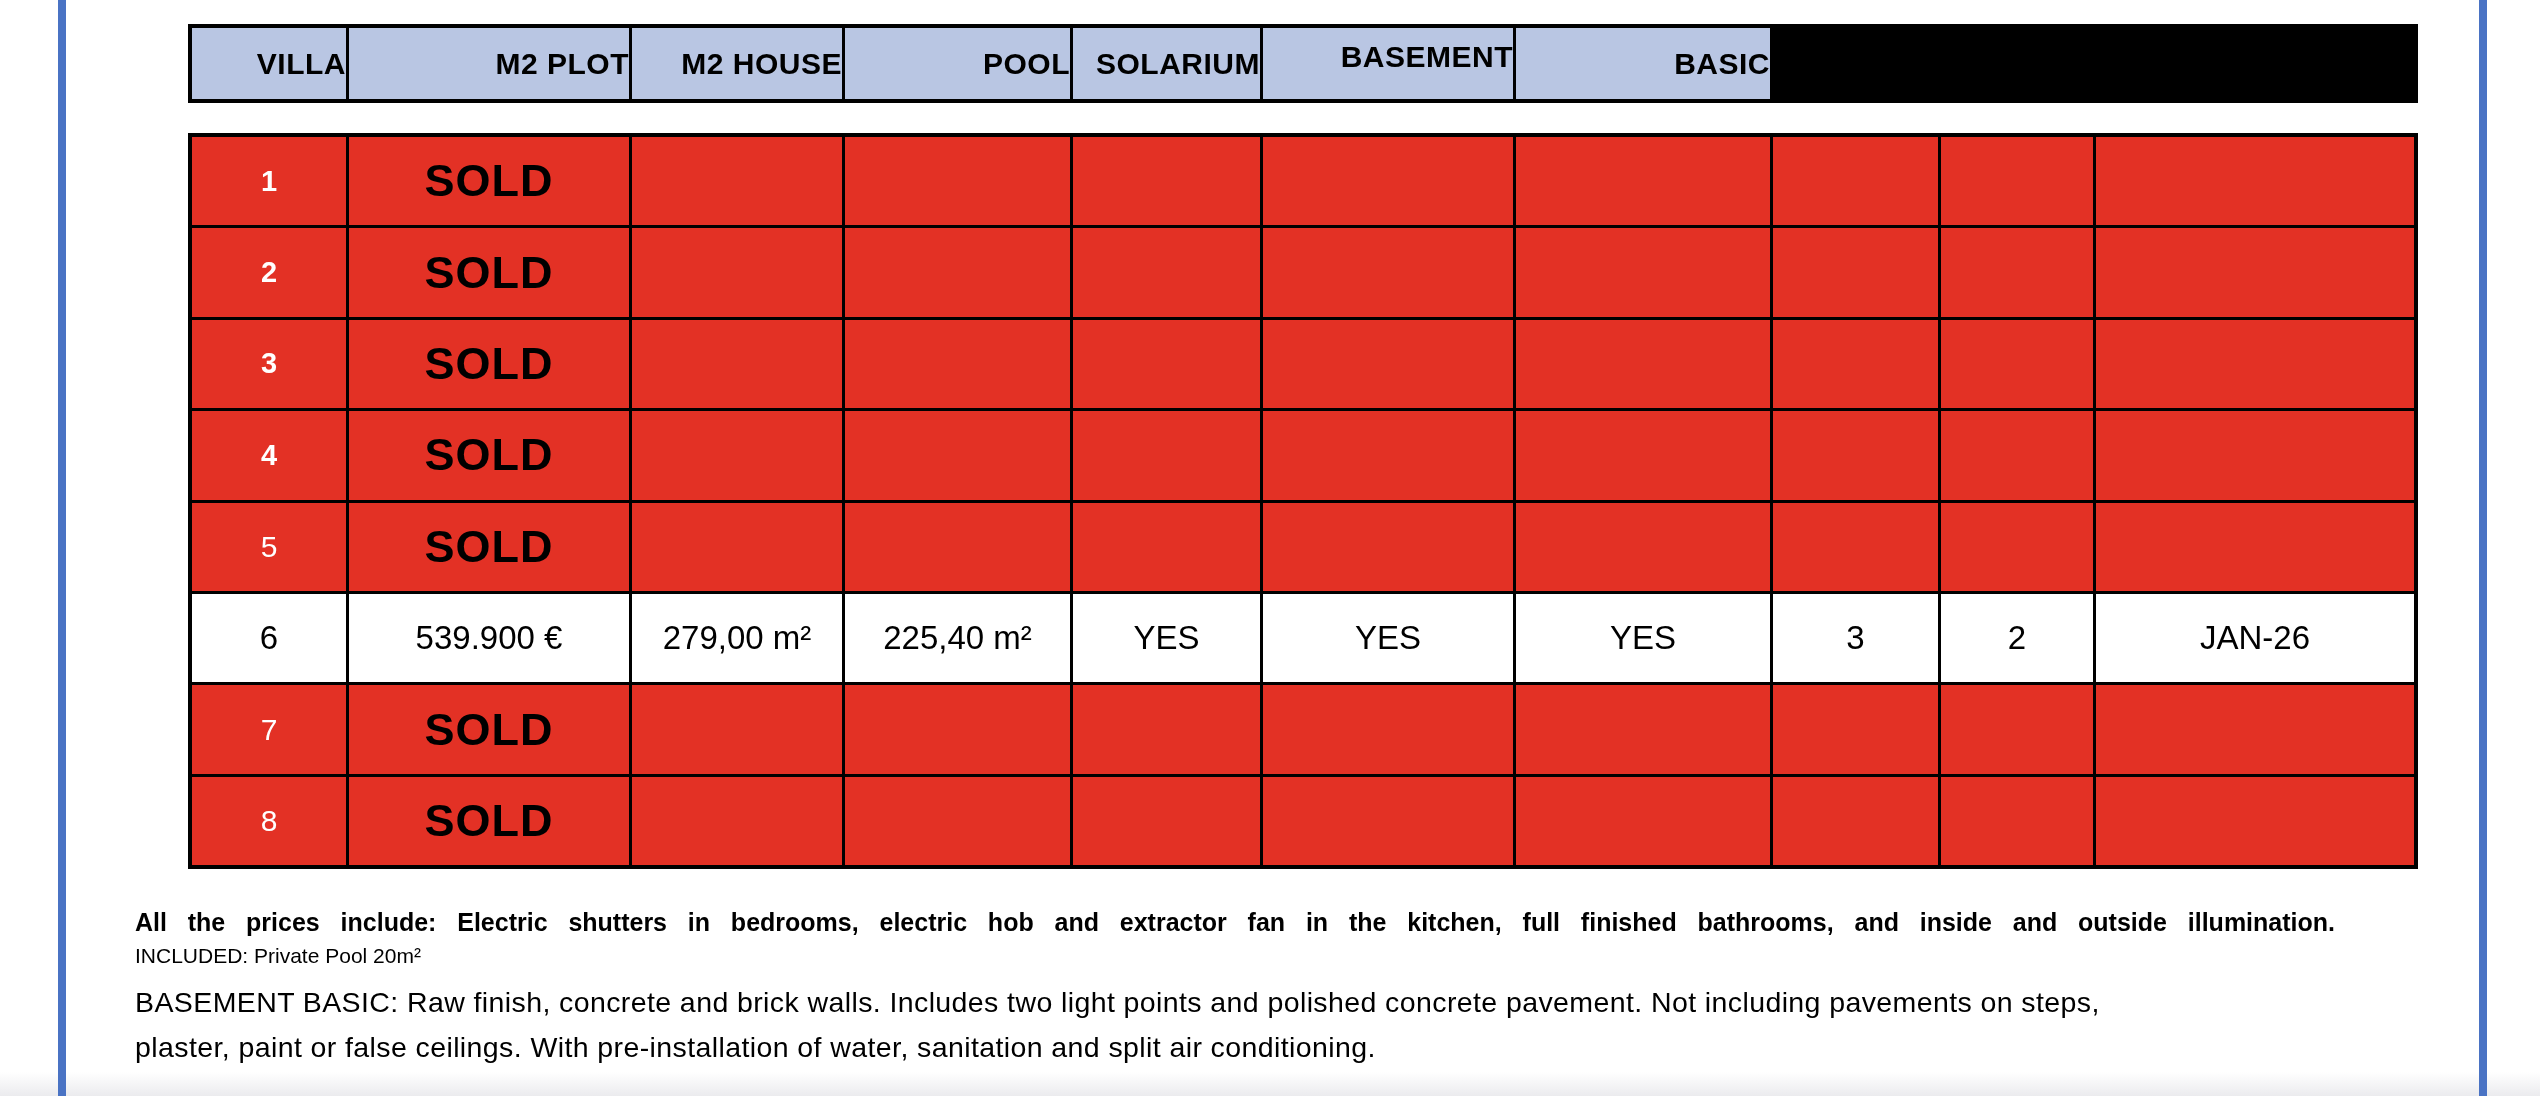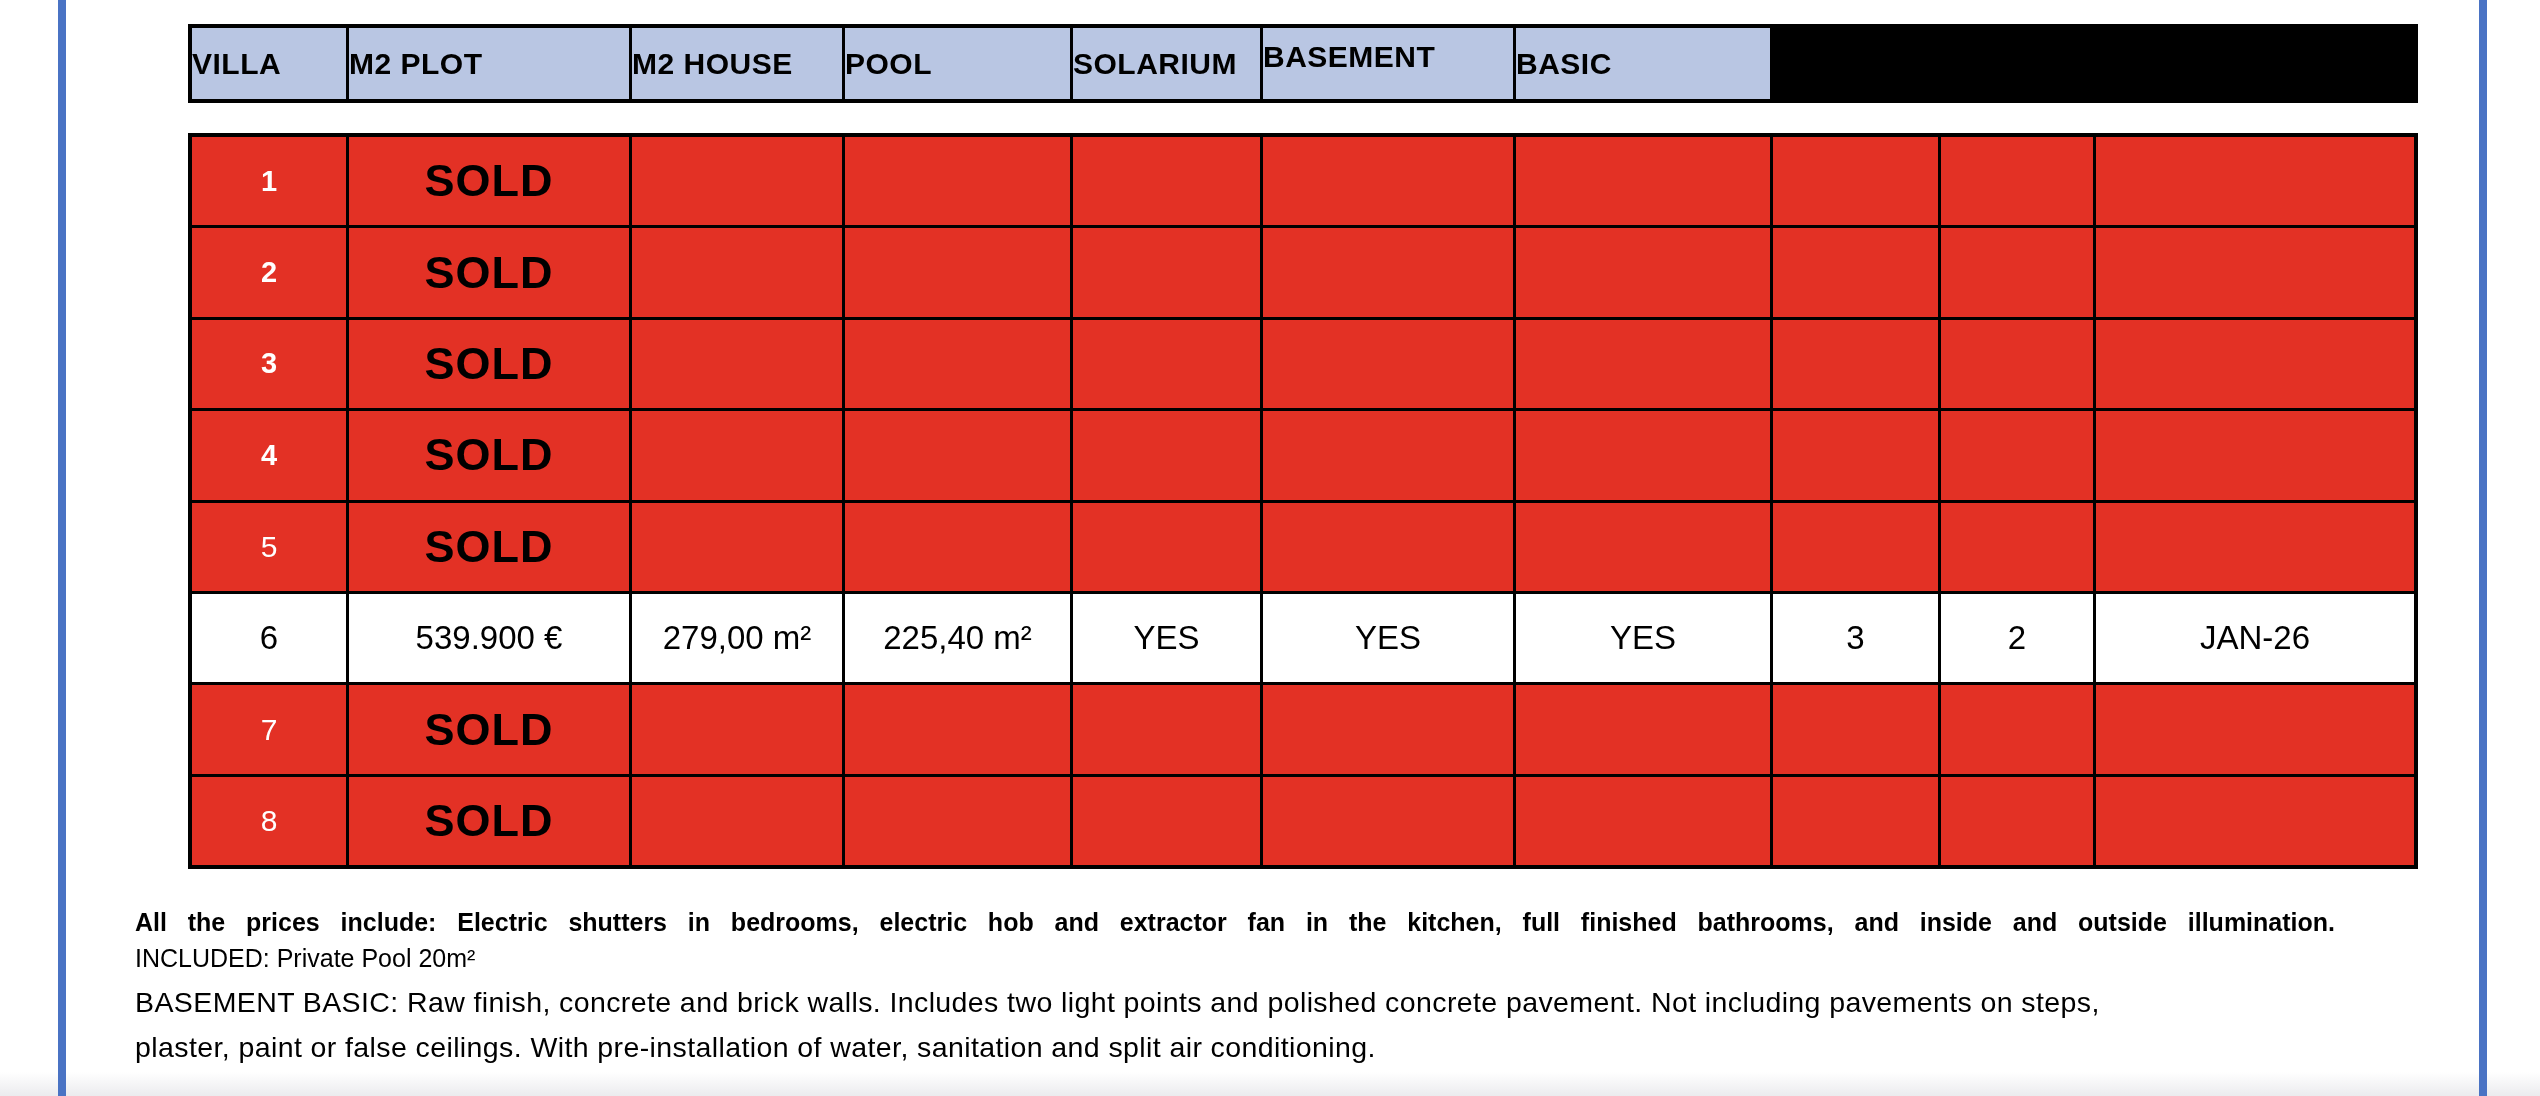--- a/index.html
+++ b/index.html
@@ -23,21 +23,21 @@
   
   .grid{
     position:absolute;display:grid;gap:3px;background:#000;border:4px solid #000;
     grid-template-columns:154px 280px 210px 225px 187px 250px 254px 165px 152px 318px;
     z-index:3;
   }
   .header-table{left:188px;top:24px;grid-template-rows:71px;}
   .body-table{left:188px;top:133px;grid-template-rows:repeat(8,88.4px);}
 
   .hcell{
-    background:#b9c6e3;display:flex;align-items:center;justify-content:flex-start;
+    background:#b9c6e3;display:flex;align-items:center;justify-content:flex-end;
     font-weight:bold;font-size:30px;color:#000;letter-spacing:0.5px;
   }
   .hcell .raised{position:relative;top:-7px;}
 
   .row{display:contents;}
   .cell{display:flex;align-items:center;justify-content:center;color:#000;}
   .row-sold .cell{background:#e33125;}
   .row-open .cell{background:#ffffff;}
 
   
@@ -48,21 +48,21 @@
   
   .row-sold .price{color:#000000;font-weight:700;font-size:45px;letter-spacing:1px;}
 
   
   .row-open .cell{font-size:33px;}
 
   
   .notes{position:absolute;left:135px;width:2200px;z-index:3;color:#000;}
   .note-line{position:absolute;left:0;width:100%;white-space:nowrap;}
   .n1{top:908px;font-size:25px;white-space:normal;text-align:justify;text-align-last:justify;font-weight:bold;}
-  .n2{top:944px;font-size:25px;}
+  .n2{top:944px;font-size:21px;}
   .n3{top:986px;font-size:28.5px;letter-spacing:0.4px;}
   .n4{top:1031px;font-size:28.5px;letter-spacing:0.4px;}
 </style>
 </head>
 <body>
 
 <div class="page">
 
   <div class="vline left"></div>
   <div class="vline right"></div>

